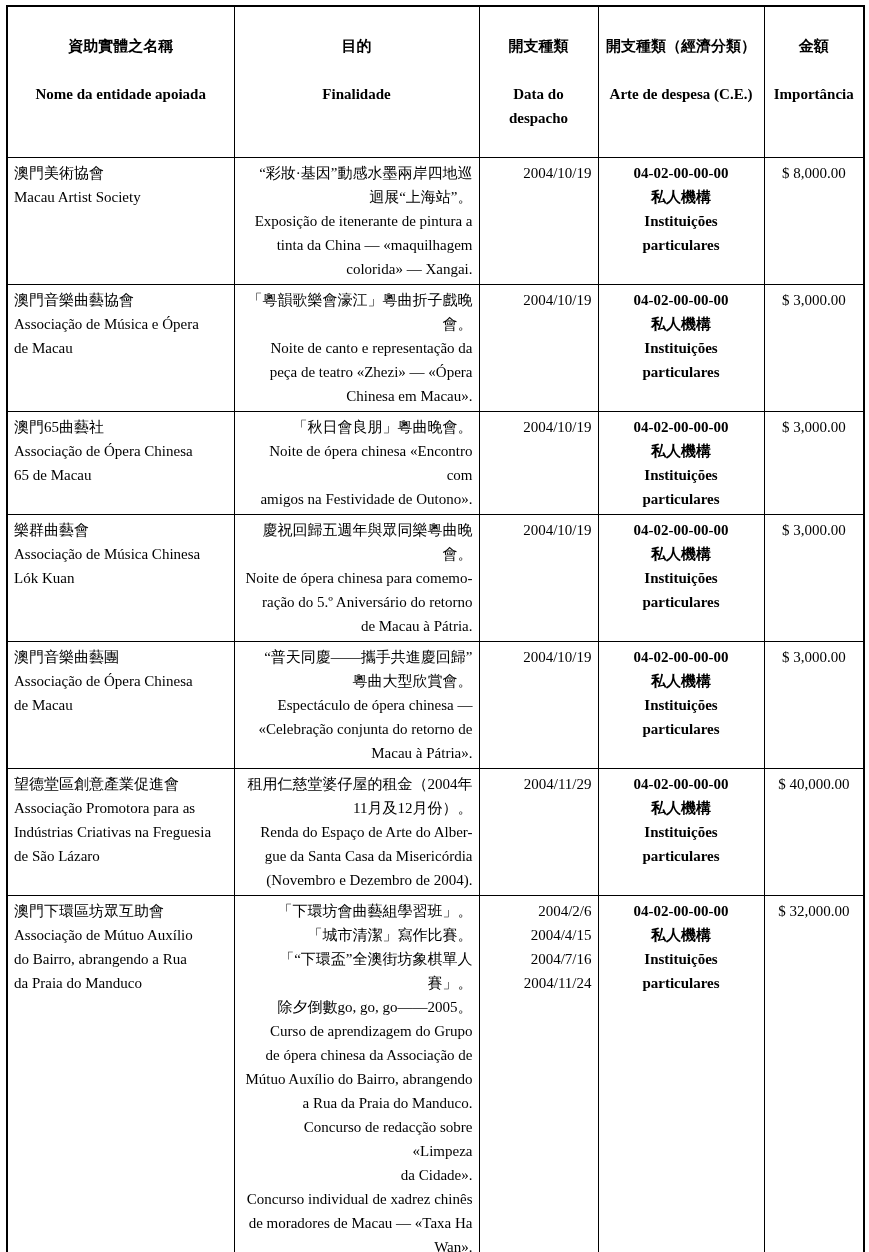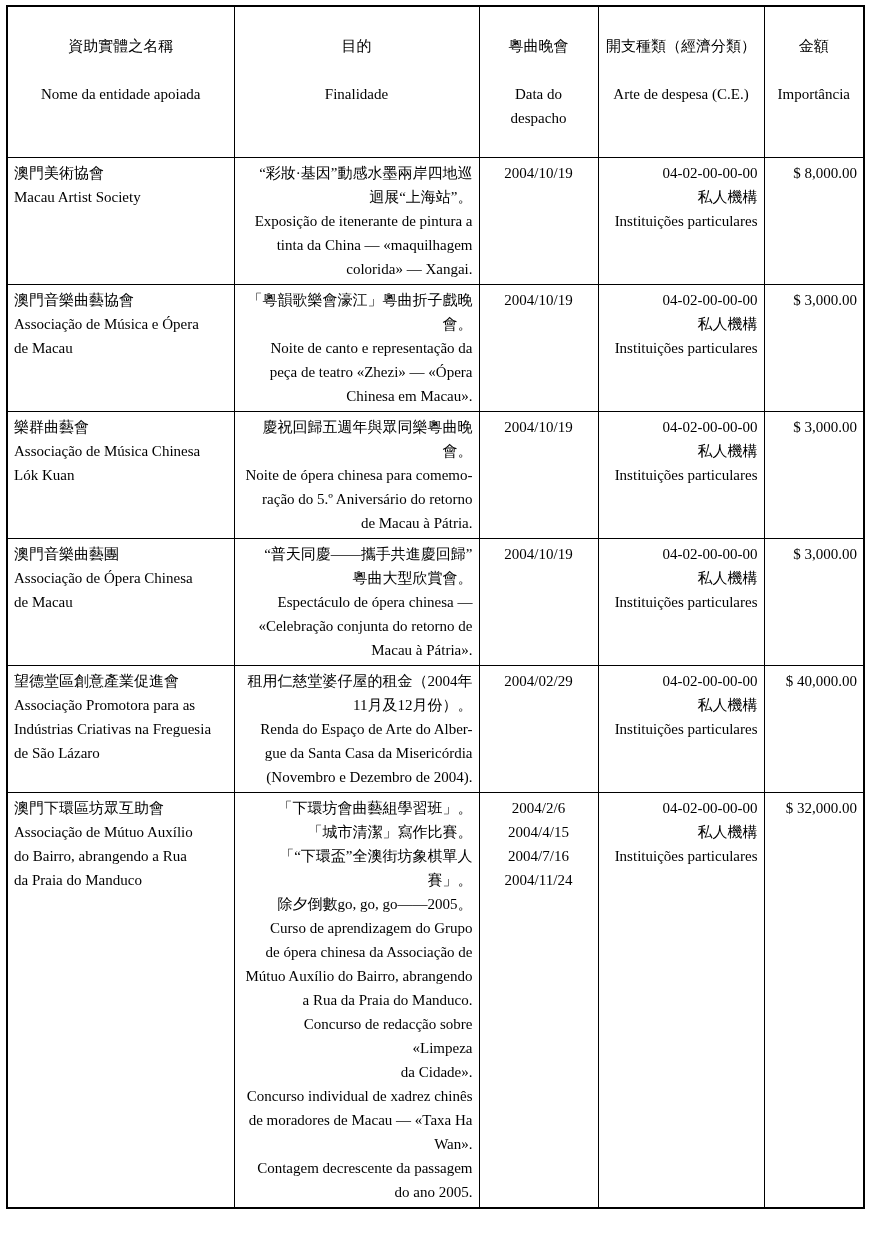--- a/index.html
+++ b/index.html
@@ -26,30 +26,30 @@
   }
   table.gazette th, table.gazette td {
     border: 1px solid #000000;
     vertical-align: top;
     padding: 3px 6px;
     white-space: pre-line;
     overflow: hidden;
     box-sizing: border-box;
   }
   th.hdr {
-    font-weight: normal;
+    font-weight: bold;
     text-align: center;
     padding: 4px 2px;
     white-space: normal;
   }
   td.entity { text-align: left; }
   td.purpose { text-align: right; }
-  td.date { text-align: center; }
-  td.expense { text-align: right; padding-left: 3px; }
-  td.amount { text-align: right; padding-right: 7px; }
+  td.date { text-align: right; }
+  td.expense { text-align: center; padding-left: 3px; font-weight: bold; }
+  td.amount { text-align: center; padding-right: 7px; }
   .col-entity { width: 227px; }
   .col-purpose { width: 245px; }
   .col-date { width: 119px; }
   .col-expense { width: 166px; }
   .col-amount { width: 100px; }
 </style>
 </head>
 <body>
 
 <div class="page">
@@ -65,21 +65,21 @@
       <tr>
         <th class="hdr">
           <div>資助實體之名稱</div>
           <div>Nome da entidade apoiada</div>
         </th>
         <th class="hdr">
           <div>目的</div>
           <div>Finalidade</div>
         </th>
         <th class="hdr">
-          <div>粵曲晚會</div>
+          <div>開支種類</div>
           <div>Data do despacho</div>
         </th>
         <th class="hdr">
           <div>開支種類（經濟分類）</div>
           <div>Arte de despesa (C.E.)</div>
         </th>
         <th class="hdr">
           <div>金額</div>
           <div>Importância</div>
         </th>
@@ -101,20 +101,33 @@
         <td class="amount">$ 8,000.00</td>
       </tr>
       <tr>
         <td class="entity">澳門音樂曲藝協會
 Associação de Música e Ópera
 de Macau</td>
         <td class="purpose">「粵韻歌樂會濠江」粵曲折子戲晚會。
 Noite de canto e representação da
 peça de teatro «Zhezi» — «Ópera
 Chinesa em Macau».</td>
+        <td class="date">2004/10/19</td>
+        <td class="expense">04-02-00-00-00
+私人機構
+Instituições particulares</td>
+        <td class="amount">$ 3,000.00</td>
+      </tr>
+      <tr>
+        <td class="entity">澳門65曲藝社
+Associação de Ópera Chinesa
+65 de Macau</td>
+        <td class="purpose">「秋日會良朋」粵曲晚會。
+Noite de ópera chinesa «Encontro com
+amigos na Festividade de Outono».</td>
         <td class="date">2004/10/19</td>
         <td class="expense">04-02-00-00-00
 私人機構
 Instituições particulares</td>
         <td class="amount">$ 3,000.00</td>
       </tr>
       <tr>
         <td class="entity">樂群曲藝會
 Associação de Música Chinesa
 Lók Kuan</td>
@@ -146,21 +159,21 @@
       <tr>
         <td class="entity">望德堂區創意產業促進會
 Associação Promotora para as
 Indústrias Criativas na Freguesia
 de São Lázaro</td>
         <td class="purpose">租用仁慈堂婆仔屋的租金（2004年
 11月及12月份）。
 Renda do Espaço de Arte do Alber-
 gue da Santa Casa da Misericórdia
 (Novembro e Dezembro de 2004).</td>
-        <td class="date">2004/02/29</td>
+        <td class="date">2004/11/29</td>
         <td class="expense">04-02-00-00-00
 私人機構
 Instituições particulares</td>
         <td class="amount">$ 40,000.00</td>
       </tr>
       <tr>
         <td class="entity">澳門下環區坊眾互助會
 Associação de Mútuo Auxílio
 do Bairro, abrangendo a Rua
 da Praia do Manduco</td>

